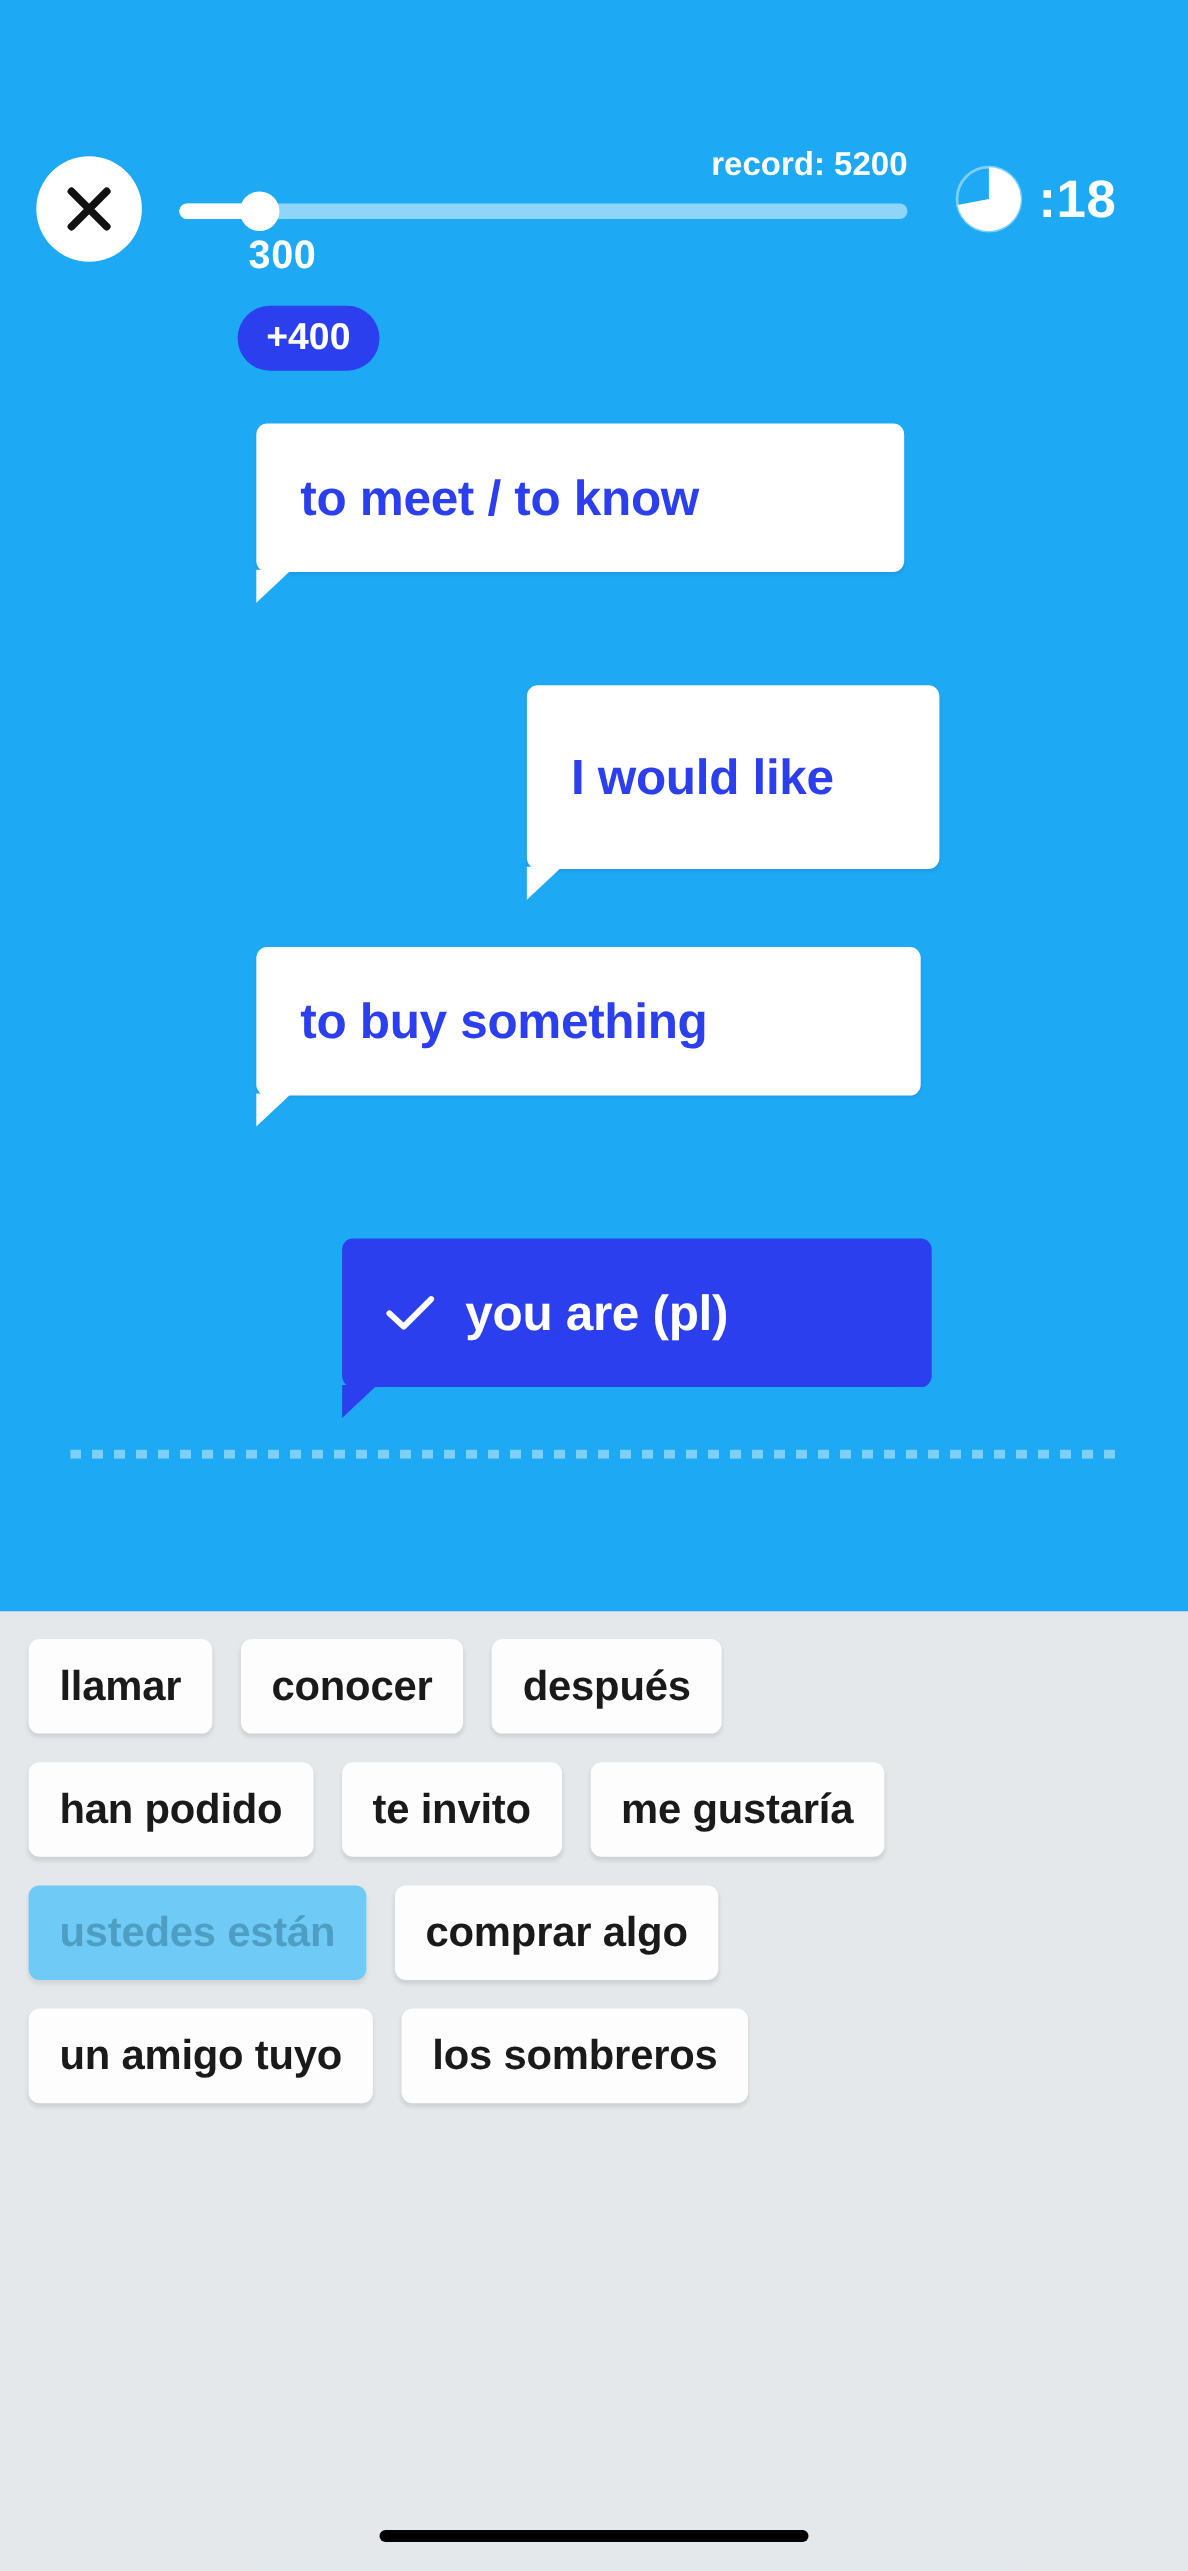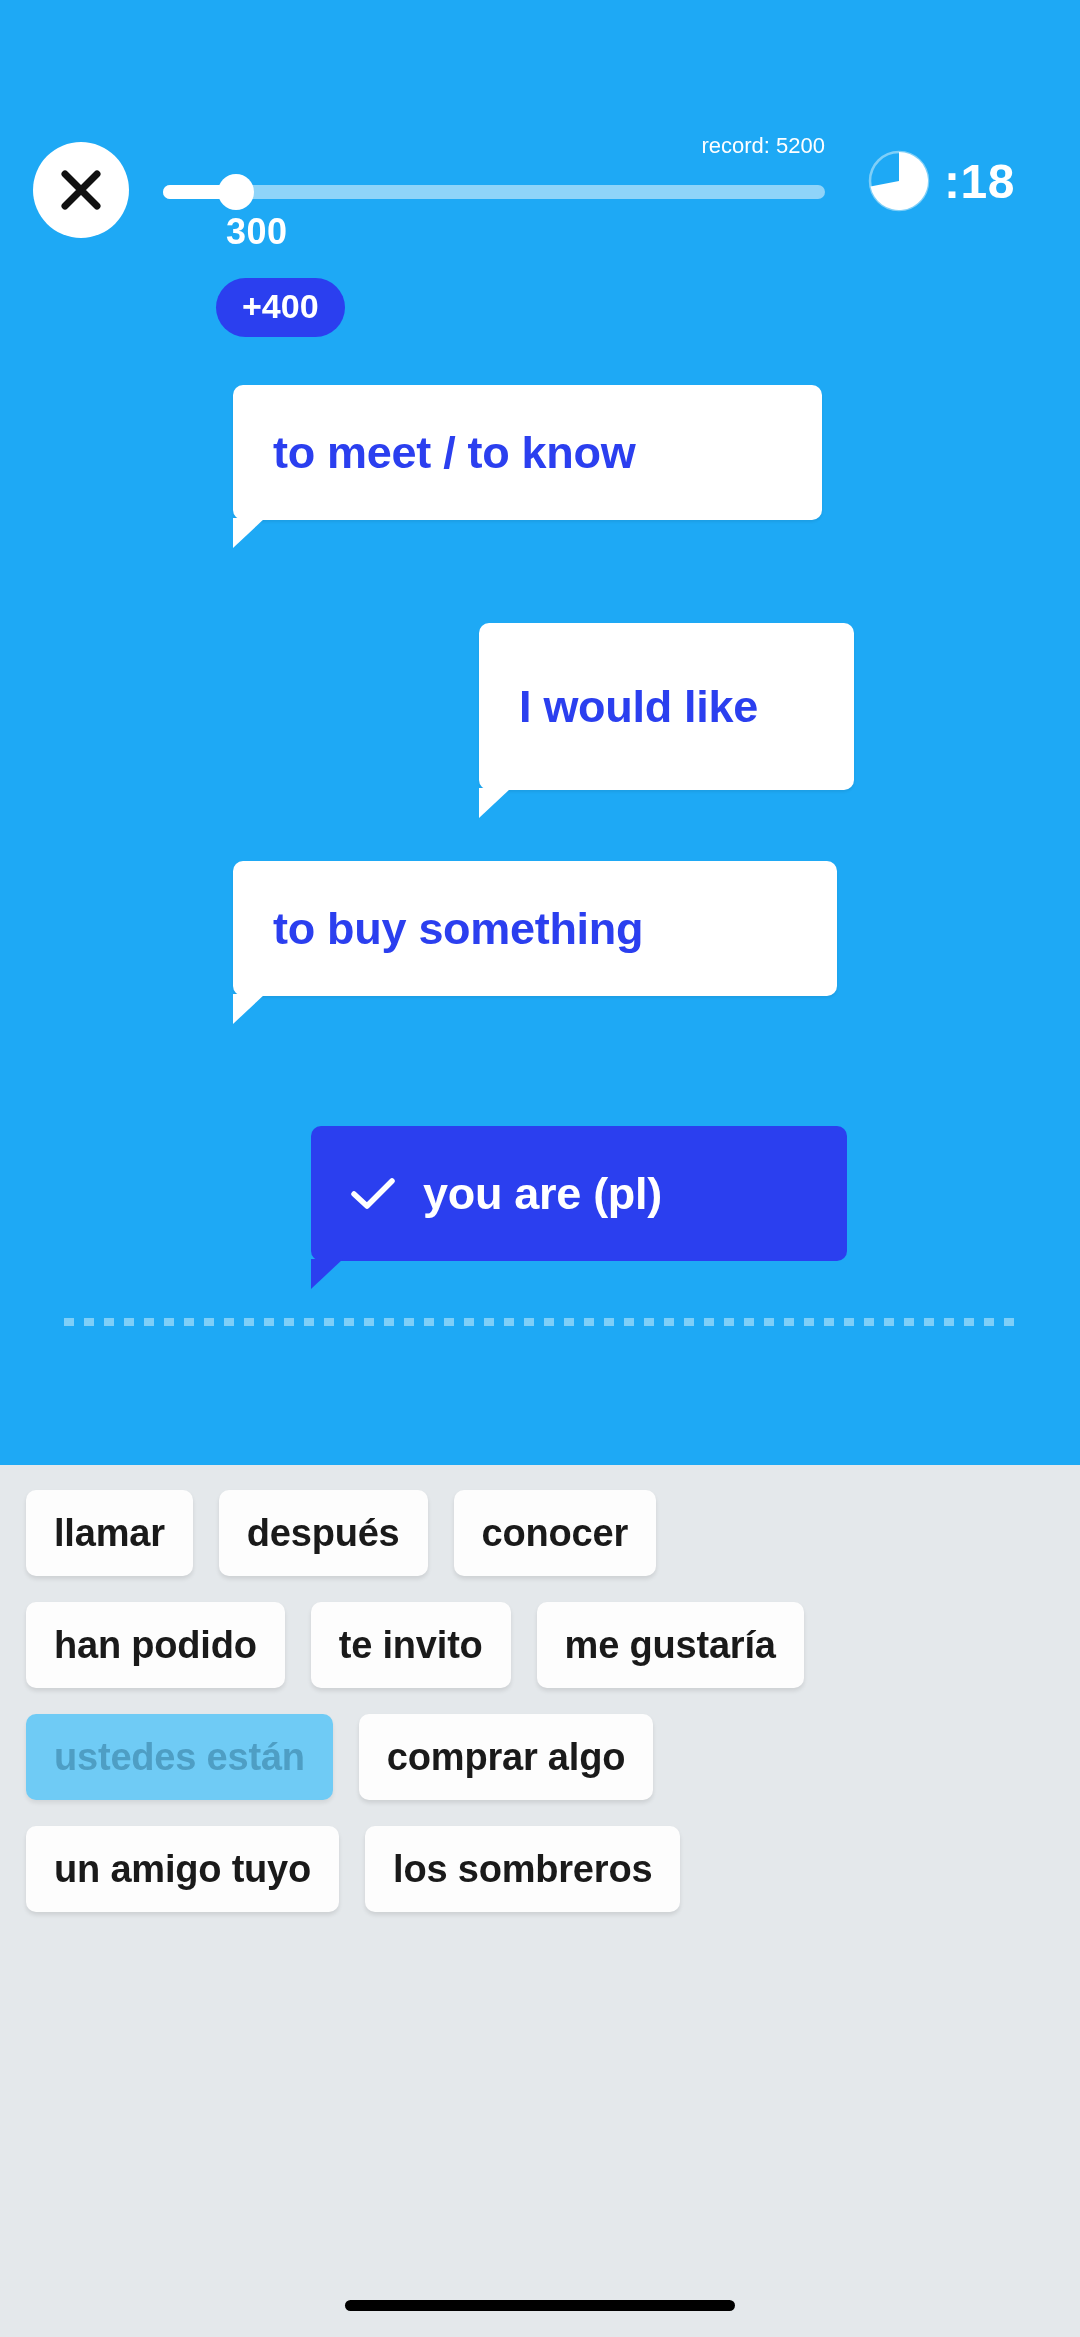--- a/index.html
+++ b/index.html
@@ -81,22 +81,22 @@
     font-size: 36px;
     font-weight: 700;
     letter-spacing: 0.5px;
     transform: translateX(-10px);
     white-space: nowrap;
   }
   #record-label {
     position: absolute;
     right: 0; top: -52px;
     color: #ffffff;
-    font-size: 22px;
-    font-weight: 400;
+    font-size: 30px;
+    font-weight: 700;
     white-space: nowrap;
   }
 
   #timer {
     position: absolute;
     left: 868px; top: 22px;
     display: flex;
     align-items: center;
     gap: 14px;
   }
@@ -273,22 +273,22 @@
               <span class="bubble-text">you are (pl)</span>
             </div><div class="tail"></div></div></div>
       </div>
 
     <div id="divider"></div>
   </div>
 
   <div id="word-bank">
       <div class="tile-row">
         <button class="tile">llamar</button>
+        <button class="tile">conocer</button>
         <button class="tile">después</button>
-        <button class="tile">conocer</button>
       </div>
       <div class="tile-row">
         <button class="tile">han podido</button>
         <button class="tile">te invito</button>
         <button class="tile">me gustaría</button>
       </div>
       <div class="tile-row">
         <button class="tile used">ustedes están</button>
         <button class="tile">comprar algo</button>
       </div>

